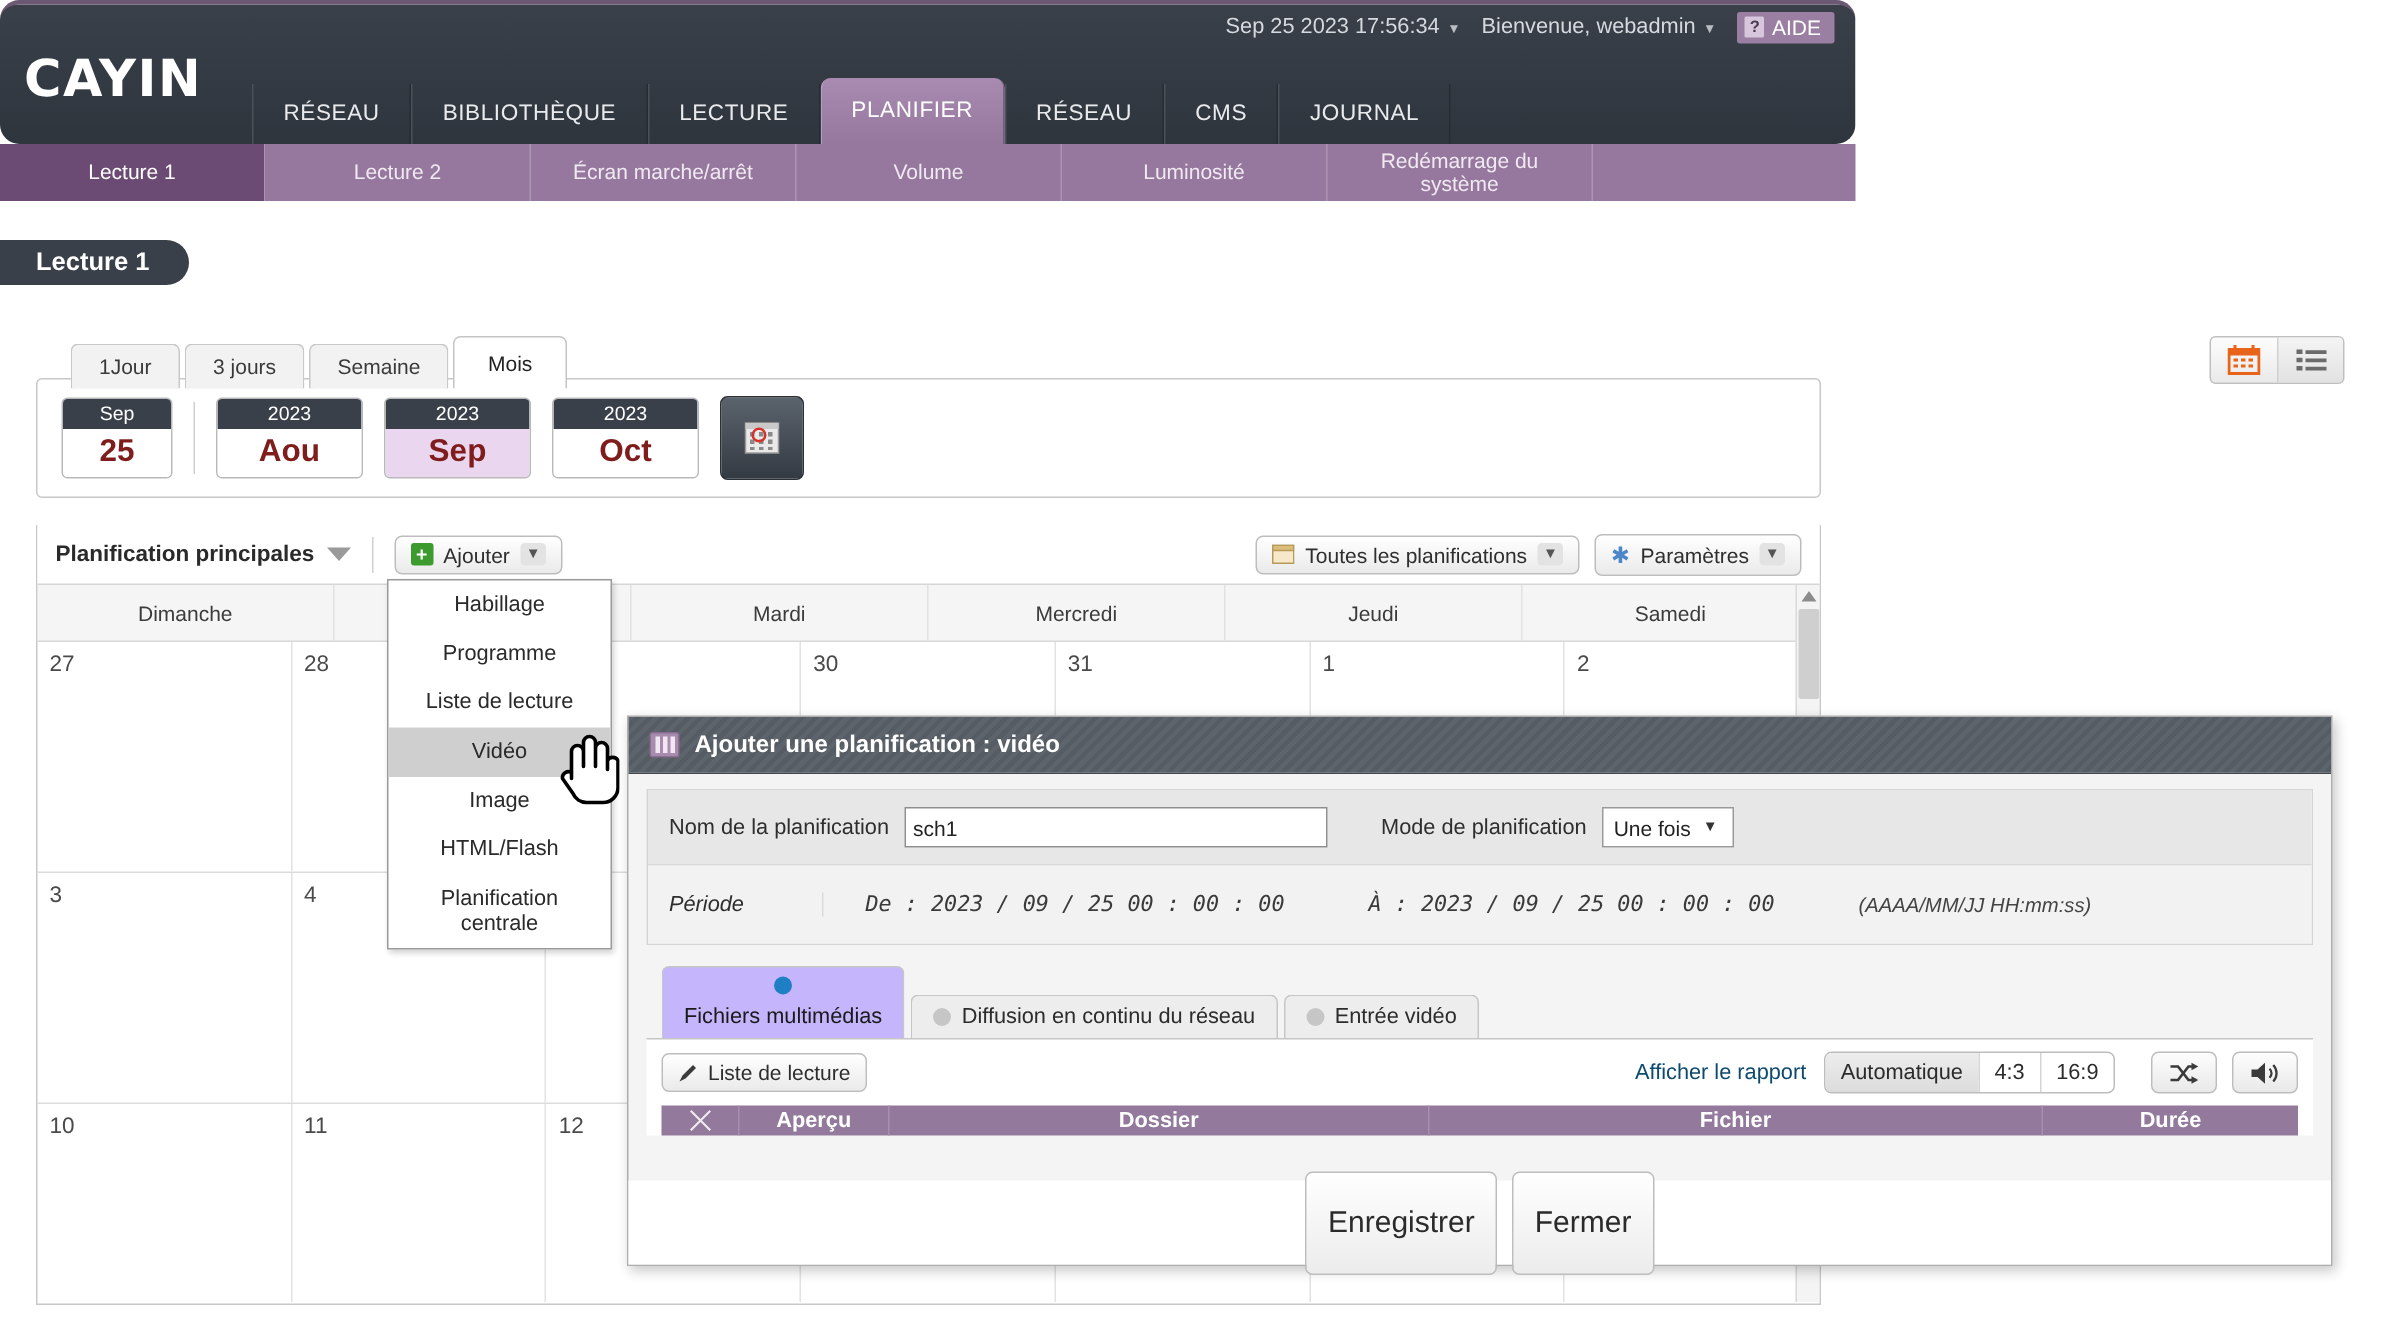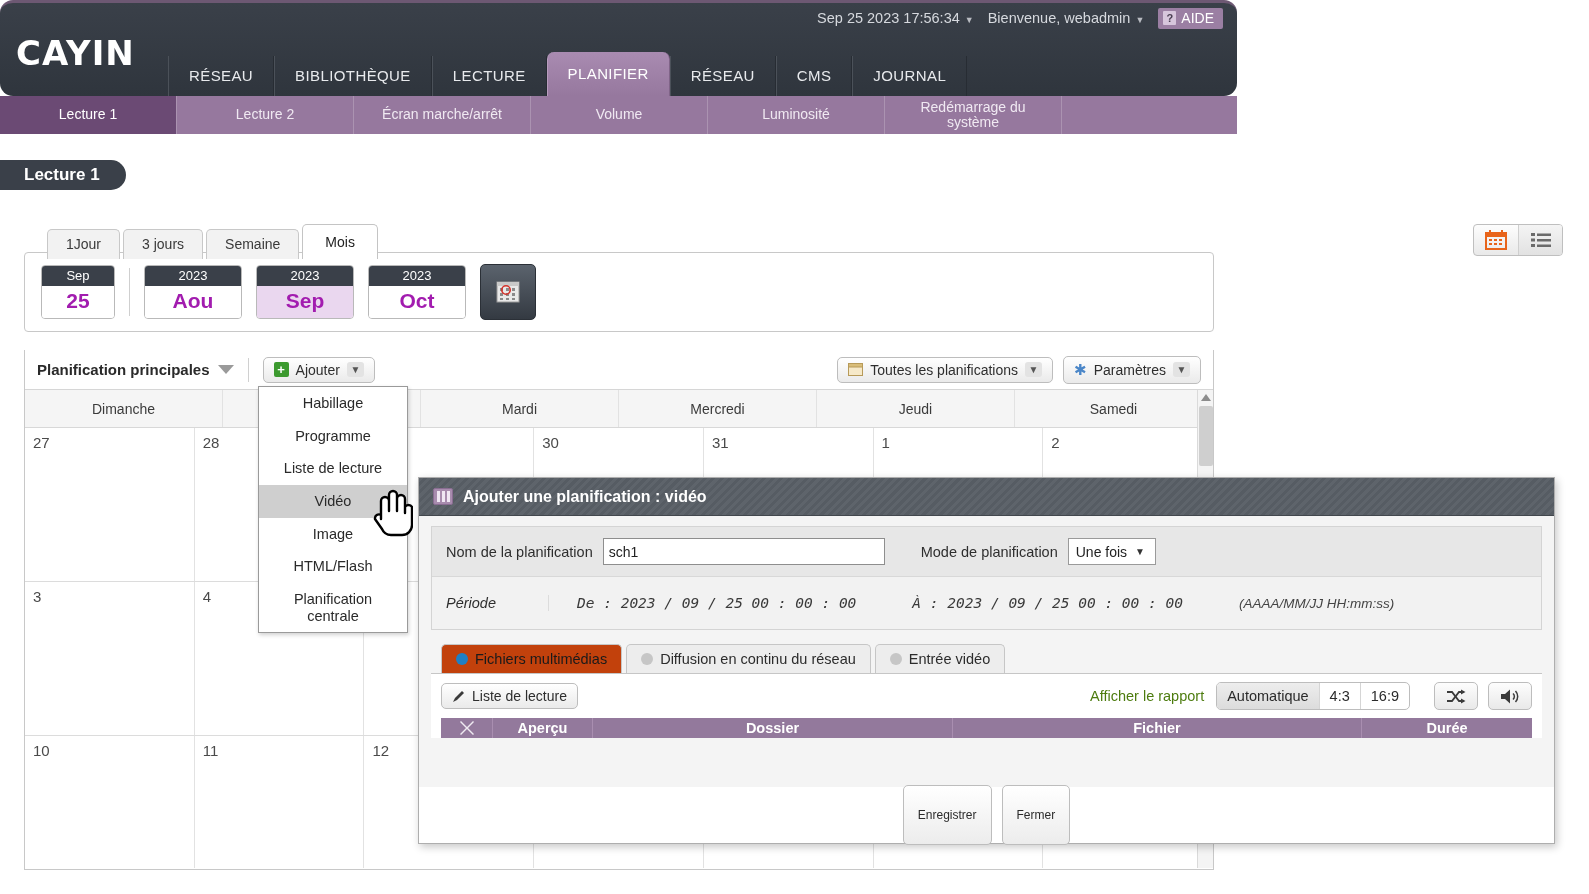--- a/index.html
+++ b/index.html
@@ -88,21 +88,21 @@
     display:flex; align-items:center; padding-left:16px; gap:0;
   }
   .daycard, .moncard {
     width:74px; border:1px solid #b9b9b9; border-radius:4px; overflow:hidden;
     background:#fff; cursor:pointer; text-align:center; margin-right:14px;
   }
   .daycard .top, .moncard .top {
     background:#3a4049; color:#fff; font-size:13px; padding:2px 0 3px;
   }
   .daycard .bot, .moncard .bot {
-    font-size:21px; font-weight:bold; color:#a21caf; padding:3px 0 5px; background:#fff;text-align:center;
+    font-size:21px; font-weight:bold; color:#7f1d1d; padding:3px 0 5px; background:#fff;text-align:center;
   }
   .moncard { width:98px; }
   .moncard.sel .bot { background:#ead7ef; }
   .vsep { width:1px; height:48px; background:#cfcfcf; margin:0 14px 0 0; }
   .calpick {
     width:56px; height:56px; border-radius:5px;
     background: linear-gradient(#5b636d,#343a42);
     border:1px solid #2b3037; display:flex; align-items:center; justify-content:center;
     cursor:pointer;
   }
@@ -215,21 +215,21 @@
   .row2 .per-vals { border-left:1px solid #dcdcdc; flex:1; display:flex; align-items:center;
                     gap:56px; padding-left:28px; font-size:14.5px; color:#3a3a3a; font-family:"DejaVu Sans Mono", monospace; }
   .row2 .hint { font-family:"Liberation Sans",sans-serif; font-size:13.5px; color:#444; }
 
   .tabs2 { display:flex; align-items:flex-end; margin-top:14px; padding-left:10px; }
   .rtab {
     background:#ededed; border:1px solid #c6c6c6; border-bottom:none;
     border-radius:5px 5px 0 0; padding:6px 14px; font-size:14.5px; color:#2c2c2c;
     display:flex; align-items:center; gap:7px; margin-right:4px; cursor:pointer;
   }
-  .rtab.active { background:#c2410c; color:#1a1a1a; }
+  .rtab.active { background:#c4b5fd; color:#1a1a1a;flex-direction:column; }
   .radio { width:12px;height:12px;border-radius:50%;background:#c6c6c6;display:inline-block; }
   .radio.on { background:#1f7fc4; }
 
   .tabcontent { border-top:1px solid #c6c6c6; background:#fff; padding:8px 10px 0; }
   .tc-row { display:flex; align-items:center; }
   .segbtn { display:inline-flex; border:1px solid #bdbdbd; border-radius:5px; overflow:hidden; background:#fff; }
   .segbtn span { padding:5px 10px; font-size:14.5px; color:#2b2b2b; cursor:pointer; border-left:1px solid #d5d5d5; }
   .segbtn span:first-child { border-left:none; background:linear-gradient(#ededed,#dcdcdc);text-align:right; }
   .icobtn {
     width:44px;height:28px;border:1px solid #bdbdbd;border-radius:5px;
@@ -237,21 +237,21 @@
   }
   .tblhead { display:flex; margin-top:8px; background:#93799c; color:#fff; height:20px; }
   .tblhead div {
     display:flex; align-items:center; justify-content:center;
     font-size:14.5px; font-weight:bold; border-right:1px solid #a98eb0;
   }
   .modal-footer { position:absolute; left:0; bottom:0; width:100%; height:56px;
                   display:flex; align-items:center; justify-content:center; gap:10px; background:#fff; }
   .fbtn {
     border:1px solid #bdbdbd; border-radius:5px; background:linear-gradient(#ffffff,#ececec);
-    font-size:12px; color:#2b2b2b; padding:22px 14px; cursor:pointer;
+    font-size:20px; color:#2b2b2b; padding:22px 14px; cursor:pointer;
   }
 </style>
 </head>
 <body>
 
 <div id="root">
 
   <div class="hdr">
     <div class="hdr-top">
       <span>
@@ -499,21 +499,21 @@
 
       <div class="tabcontent">
         <div class="tc-row">
           <div class="btn">
             <svg width="13" height="13" viewBox="0 0 13 13">
                 <path d="M1 12 L3 8 L10 1 L12 3 L5 10 Z" fill="#3b3b3b"></path>
               </svg>
             <span>Liste de lecture</span>
           </div>
           <div class="spacer"></div>
-          <span style="font-size:14.5px;color:#4d7c0f;margin-right:12px">Afficher le rapport</span>
+          <span style="font-size:14.5px;color:#0c4a6e;margin-right:12px">Afficher le rapport</span>
           <div class="segbtn">
             <span>Automatique</span>
             <span>4:3</span>
             <span>16:9</span>
           </div>
           <div class="icobtn" style="margin-left:24px">
             <svg width="20" height="15" viewBox="0 0 20 15">
               <g stroke="#3b3b3b" stroke-width="1.8" fill="none">
                 <path d="M1 3 L6 3 L13 12 L18 12"></path>
                   <path d="M1 12 L6 12 L13 3 L18 3"></path>

